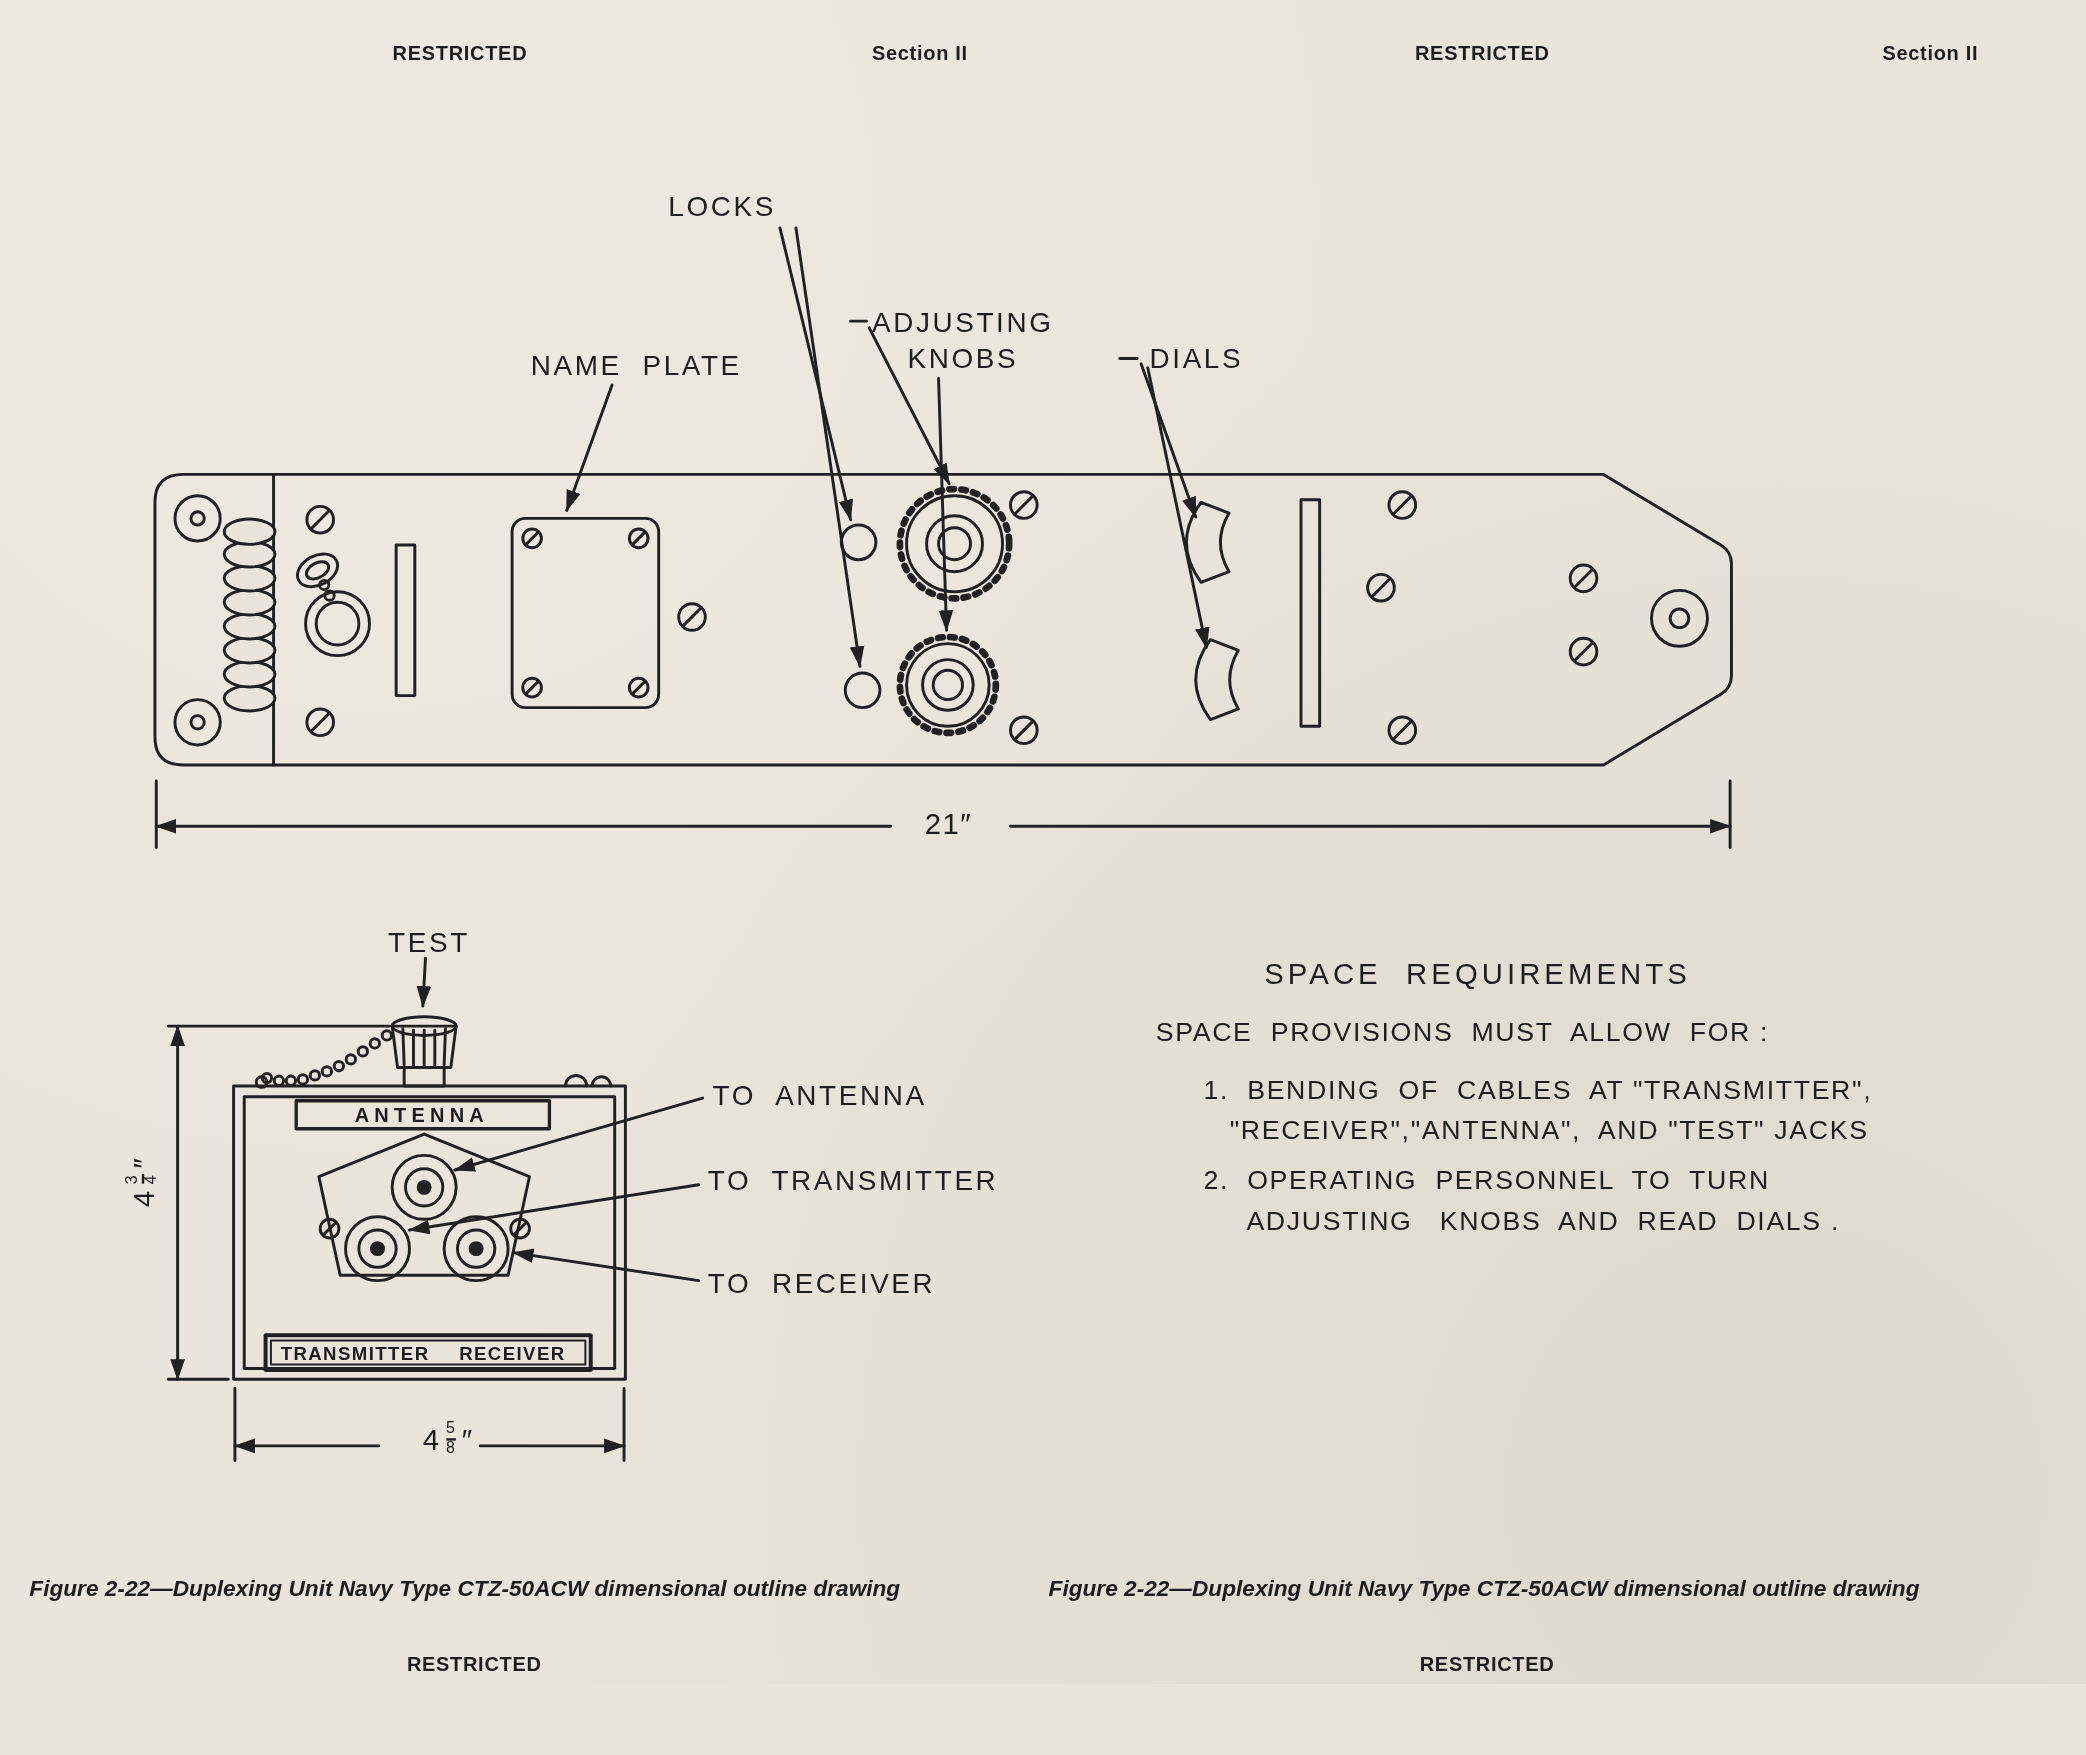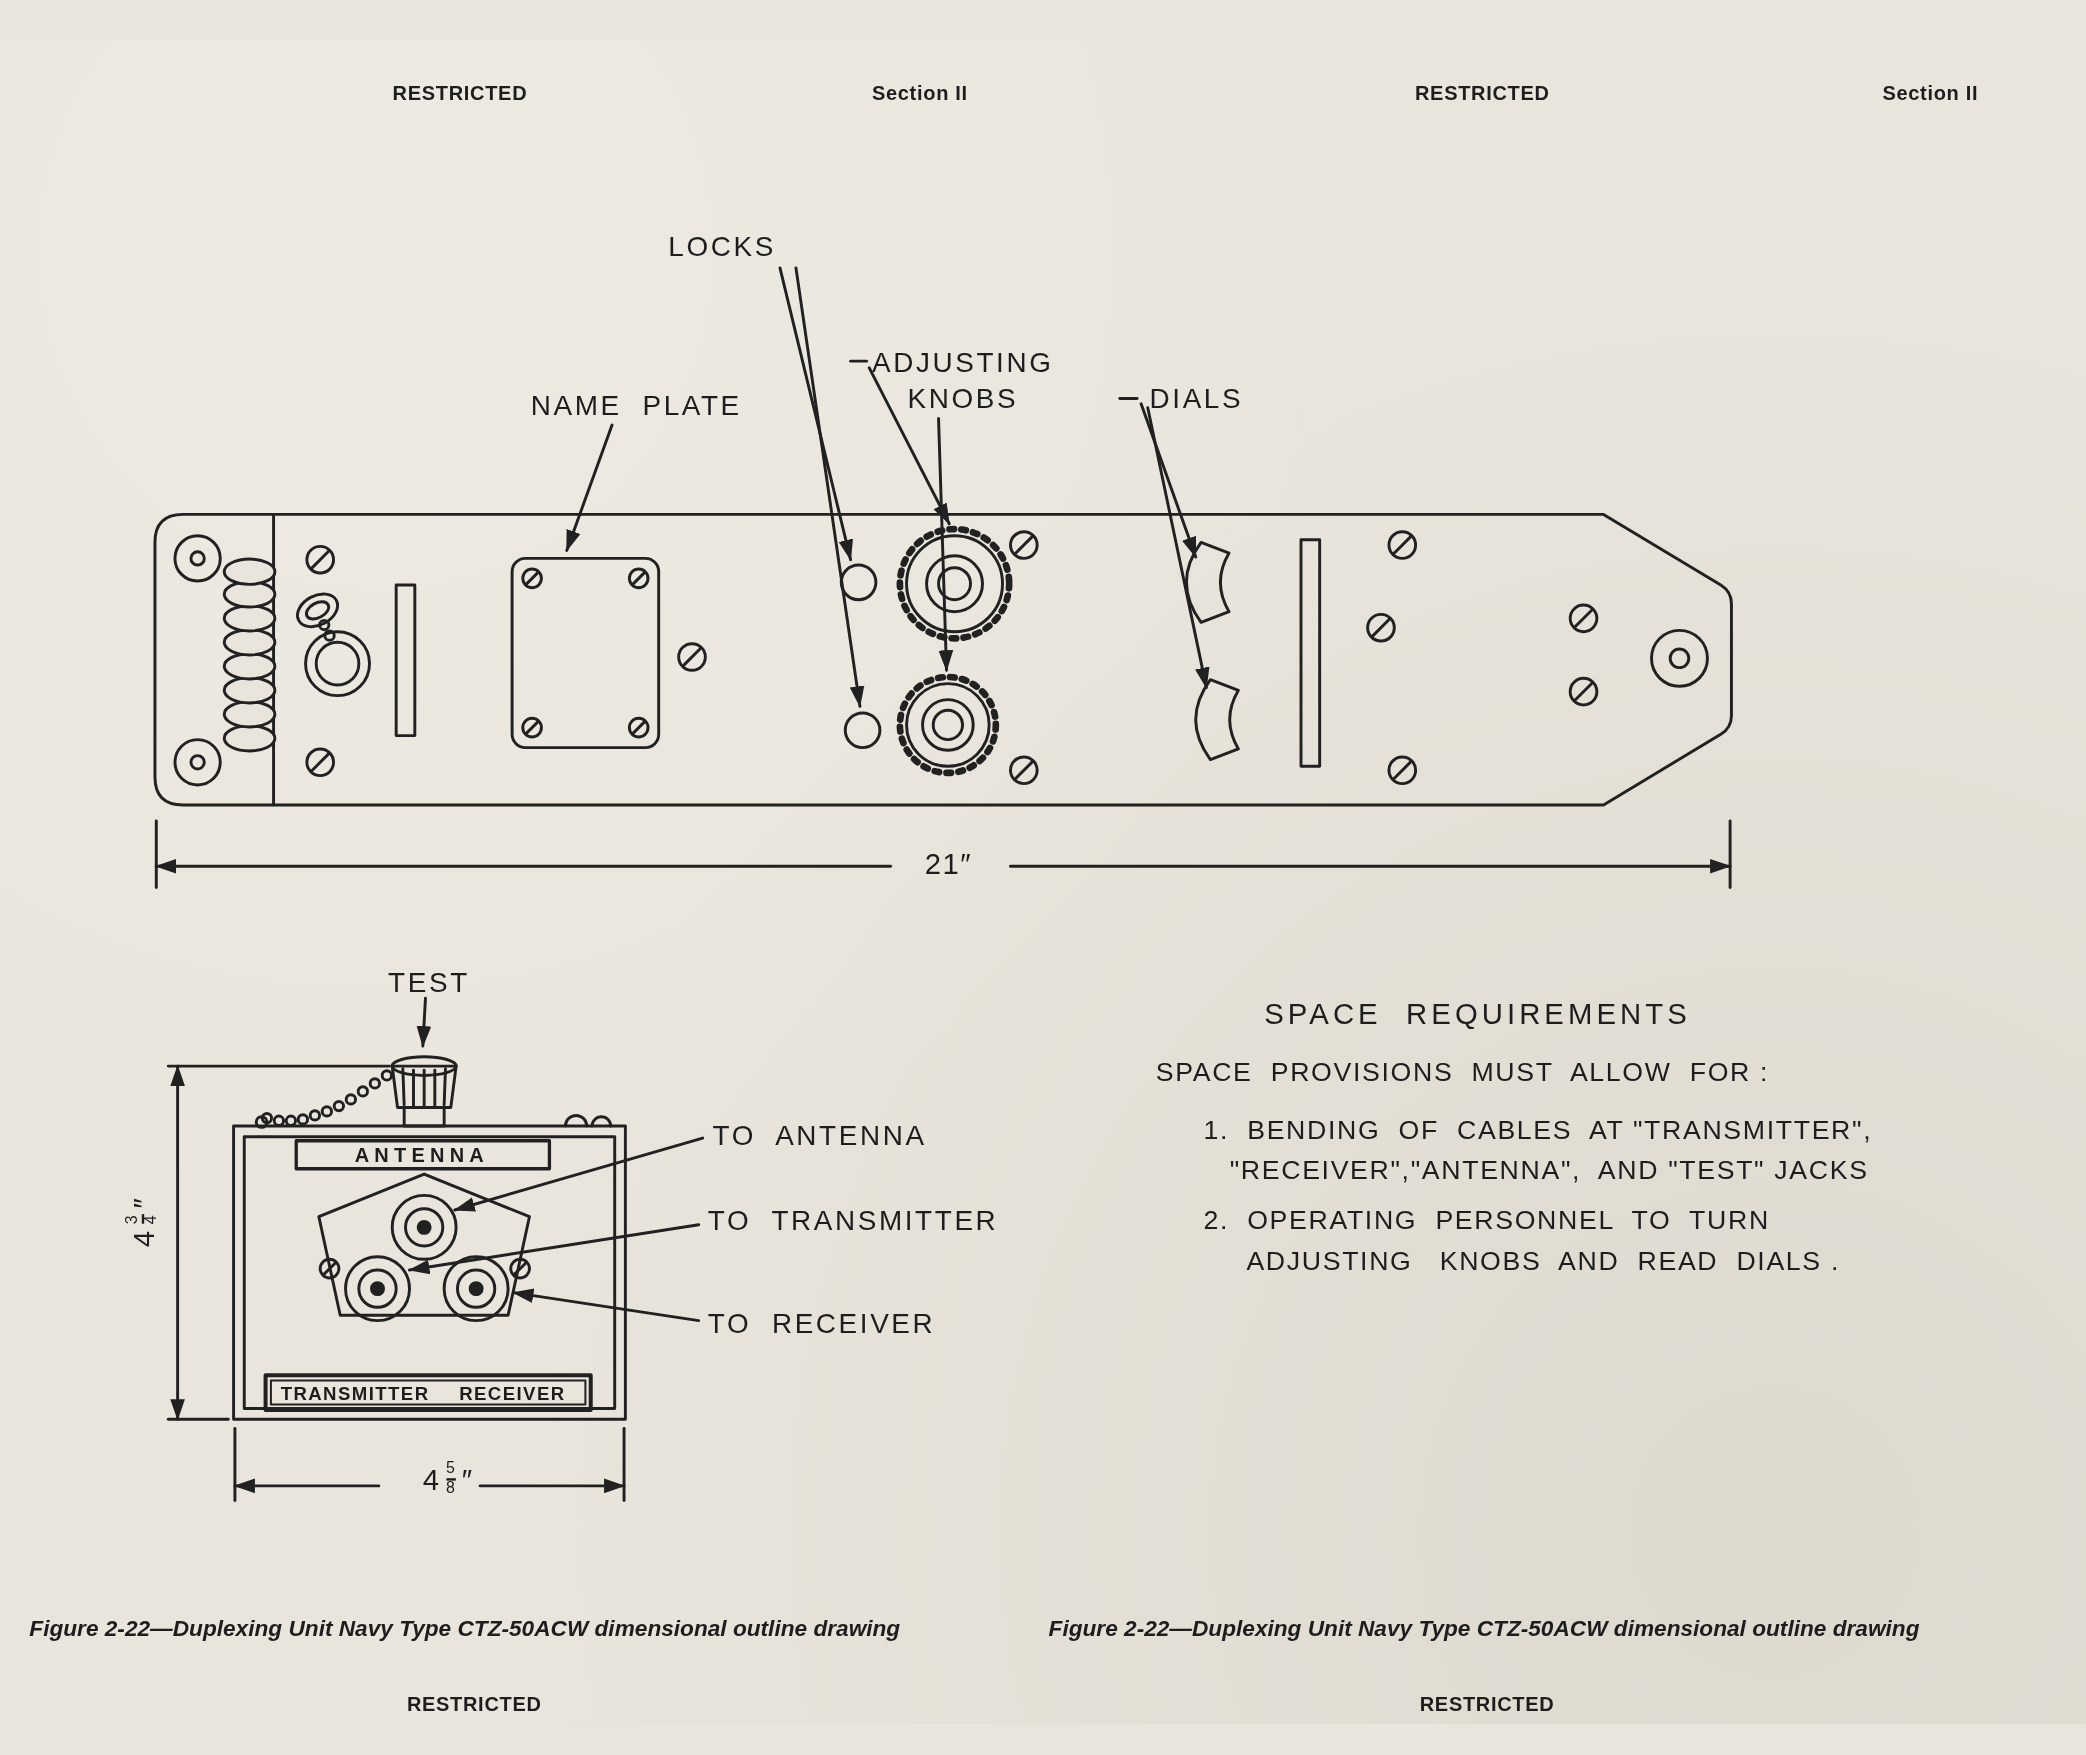--- a/index.html
+++ b/index.html
@@ -1,16 +1,16 @@
 <!DOCTYPE html>
 <html style="font-size:9px"><head>
 <meta charset="utf-8">
 <style>
   html,body{margin:0;padding:0;background:#e9e5dc;}
-  #viewport{position:relative;width:2087px;height:1684px;overflow:hidden;background:#e9e5dc;margin-top:40px;}
+  #viewport{position:relative;width:2087px;height:1684px;overflow:hidden;background:#e9e5dc;}
   .stage{
     position:relative;width:876px;height:737px;
     transform:scale(2.38314);transform-origin:0 0;
     background:
       radial-gradient(circle at 18% 12%, rgba(255,255,255,.20), transparent 45%),
       radial-gradient(circle at 85% 85%, rgba(120,110,90,.10), transparent 55%),
       #e9e5dc;
     font-family:"Liberation Sans",sans-serif;color:#1d1d1d;
   }
   svg.art{position:absolute;left:0;top:0;}

